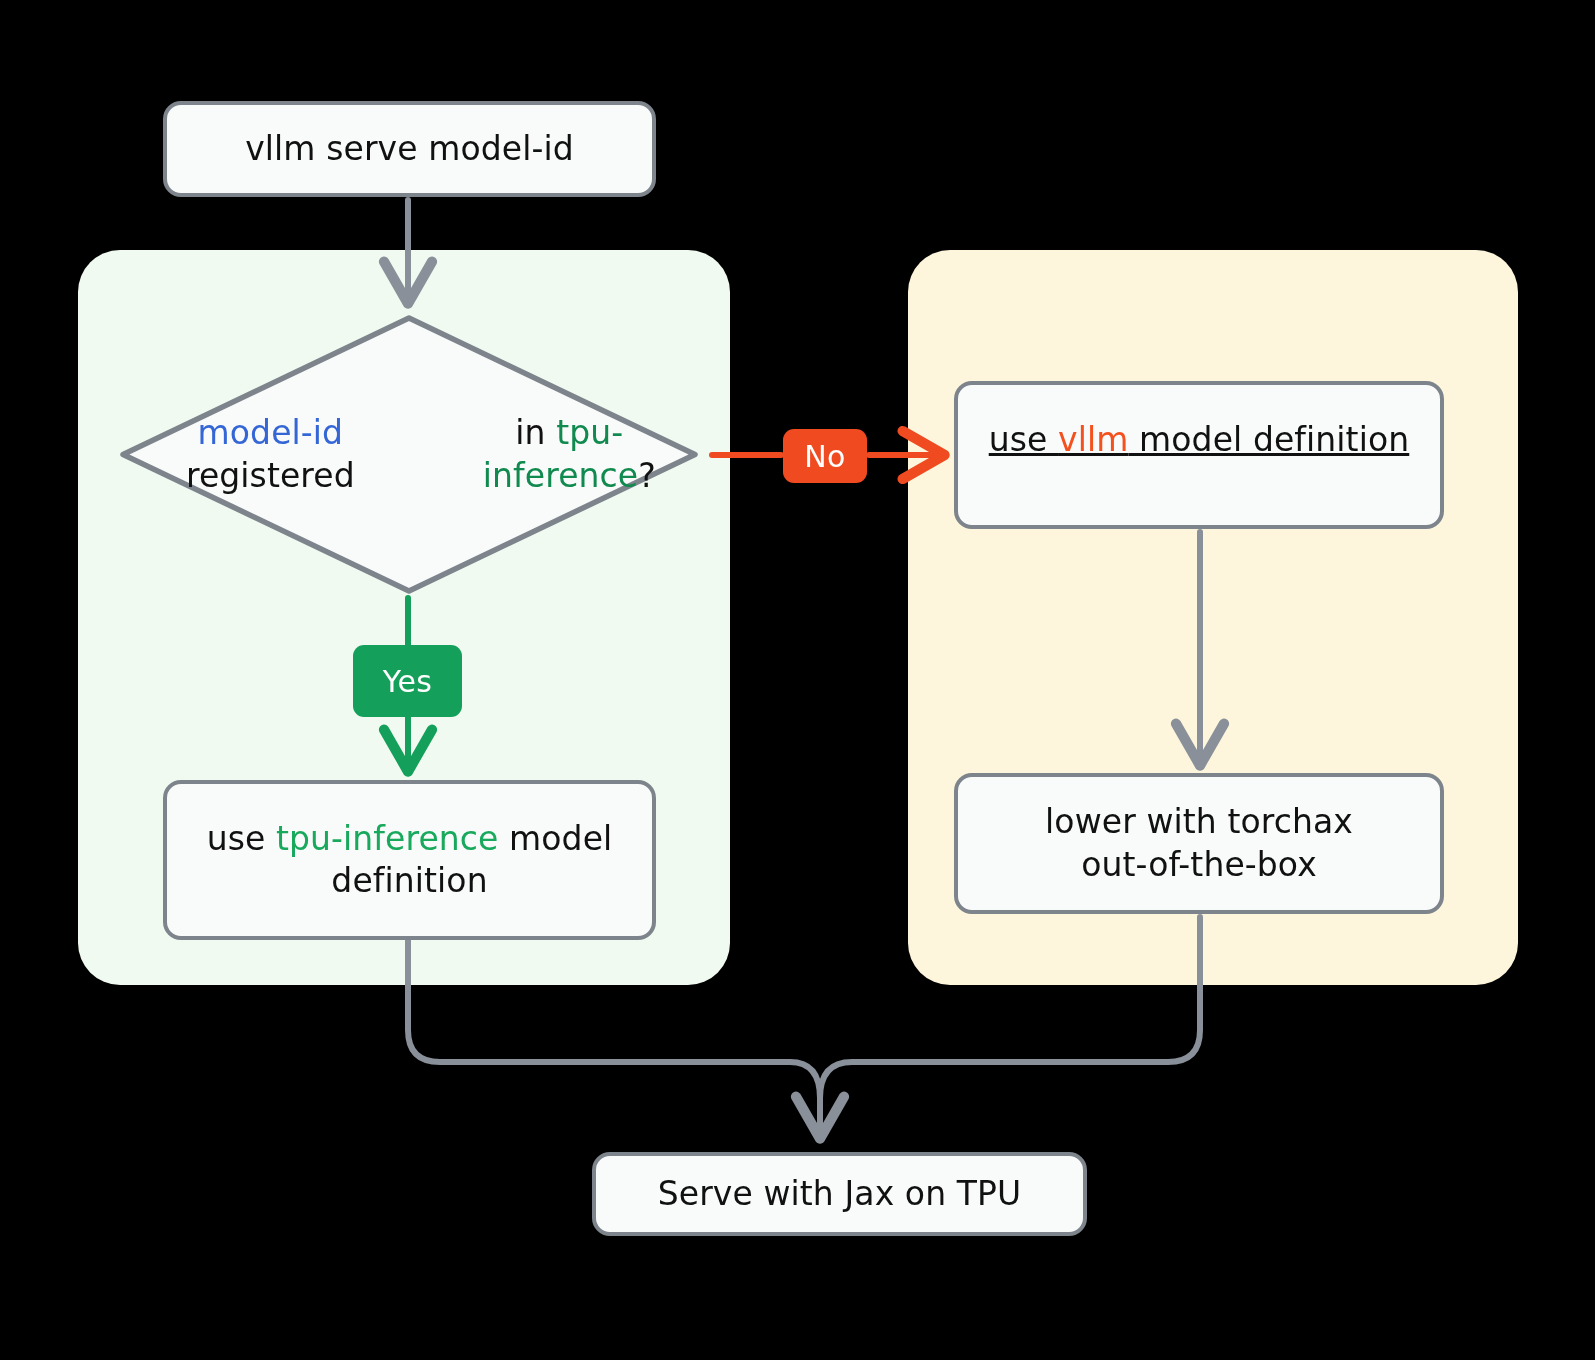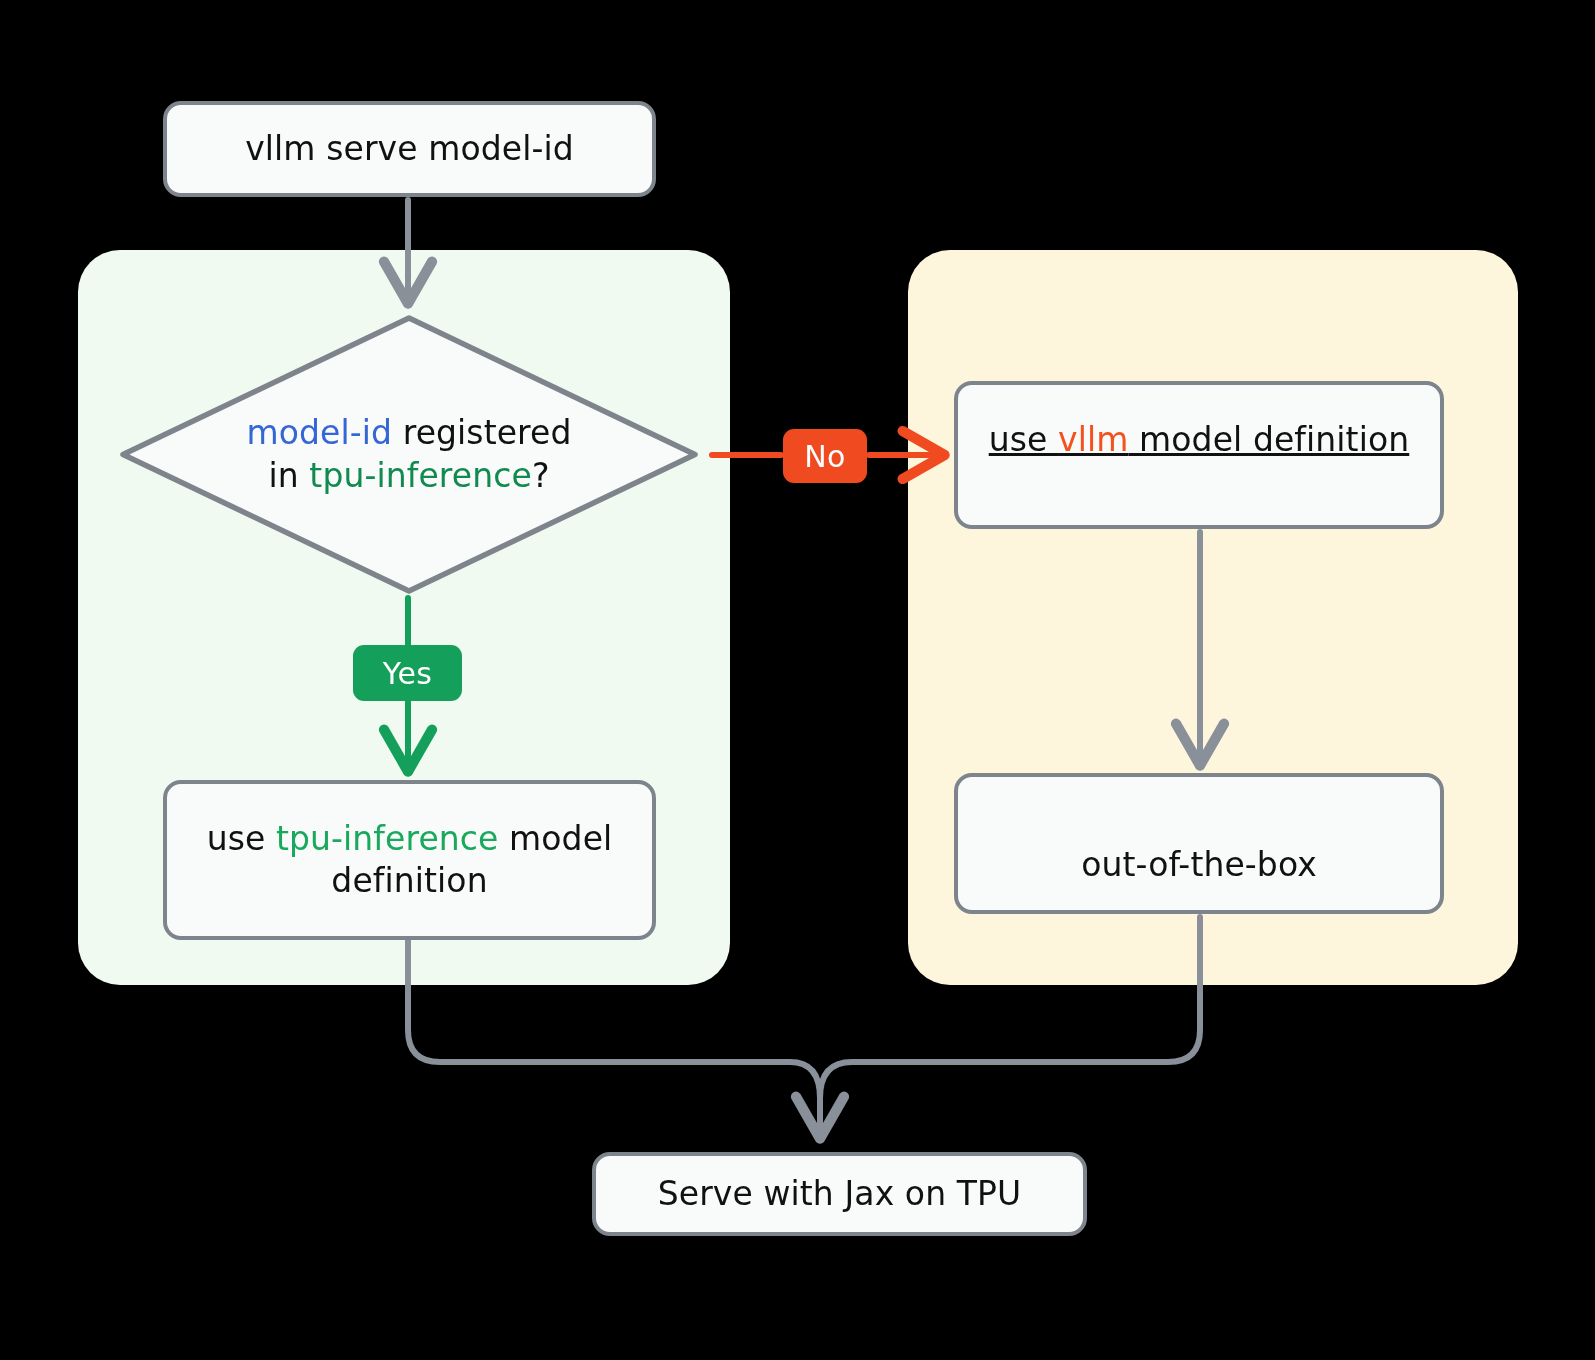--- a/index.html
+++ b/index.html
@@ -58,21 +58,21 @@
   
   #node-decision {
     position:absolute;
     left:110px; top:313px;
     width:598px; height:283px;
   }
   #node-decision .diamond-label {
     position:absolute;
     left:0; top:0; width:100%; height:100%;
     display:flex;
-    flex-direction:column;
+    flex-direction:row;
     align-items:center;
     justify-content:center;
     font-size:33px;
     line-height:1.3;
     color:#111111;
     text-align:center;
     letter-spacing:0.1px;
   }
 
   
@@ -81,21 +81,21 @@
     display:flex;
     align-items:center;
     justify-content:center;
     border-radius:11px;
     color:#FFFFFF;
     font-size:30px;
     letter-spacing:0.3px;
     padding:0 16px;
   }
   #label-no  { left:783px; top:429px; width:84px;  height:54px; background:#F04A21;justify-content:center; }
-  #label-yes { left:353px; top:645px; width:109px; height:56px; background:#14A05A; }
+  #label-yes { left:353px; top:645px; width:109px; height:72px; background:#14A05A; }
 
   
   .tok-blue        { color:#3566D6; }
   .tok-green-dark  { color:#108A4E; }
   .tok-green-light { color:#18A95C; }
   .tok-orange      { color:#F4511E; }
 </style>
 </head>
 <body>
 
@@ -159,20 +159,20 @@
 
   <div class="node vtop" id="node-vllm-def">
     <span><span>use </span><span class="tok-orange">vllm</span><span> model definition</span></span>
   </div>
 
   <div class="node vcenter" id="node-tpu-def">
     <span><span>use </span><span class="tok-green-light">tpu-inference</span><span> model</span> <span>definition</span></span>
   </div>
 
   <div class="node vcenter" id="node-torchax">
-    <span><br><span>out-of-the-box</span></span>
+    <span><span>lower with torchax</span><br><span>out-of-the-box</span></span>
   </div>
 
   <div class="node vcenter" id="node-end">
     <span>Serve with Jax on TPU</span>
   </div>
 
 </div>
 
 </body></html>

